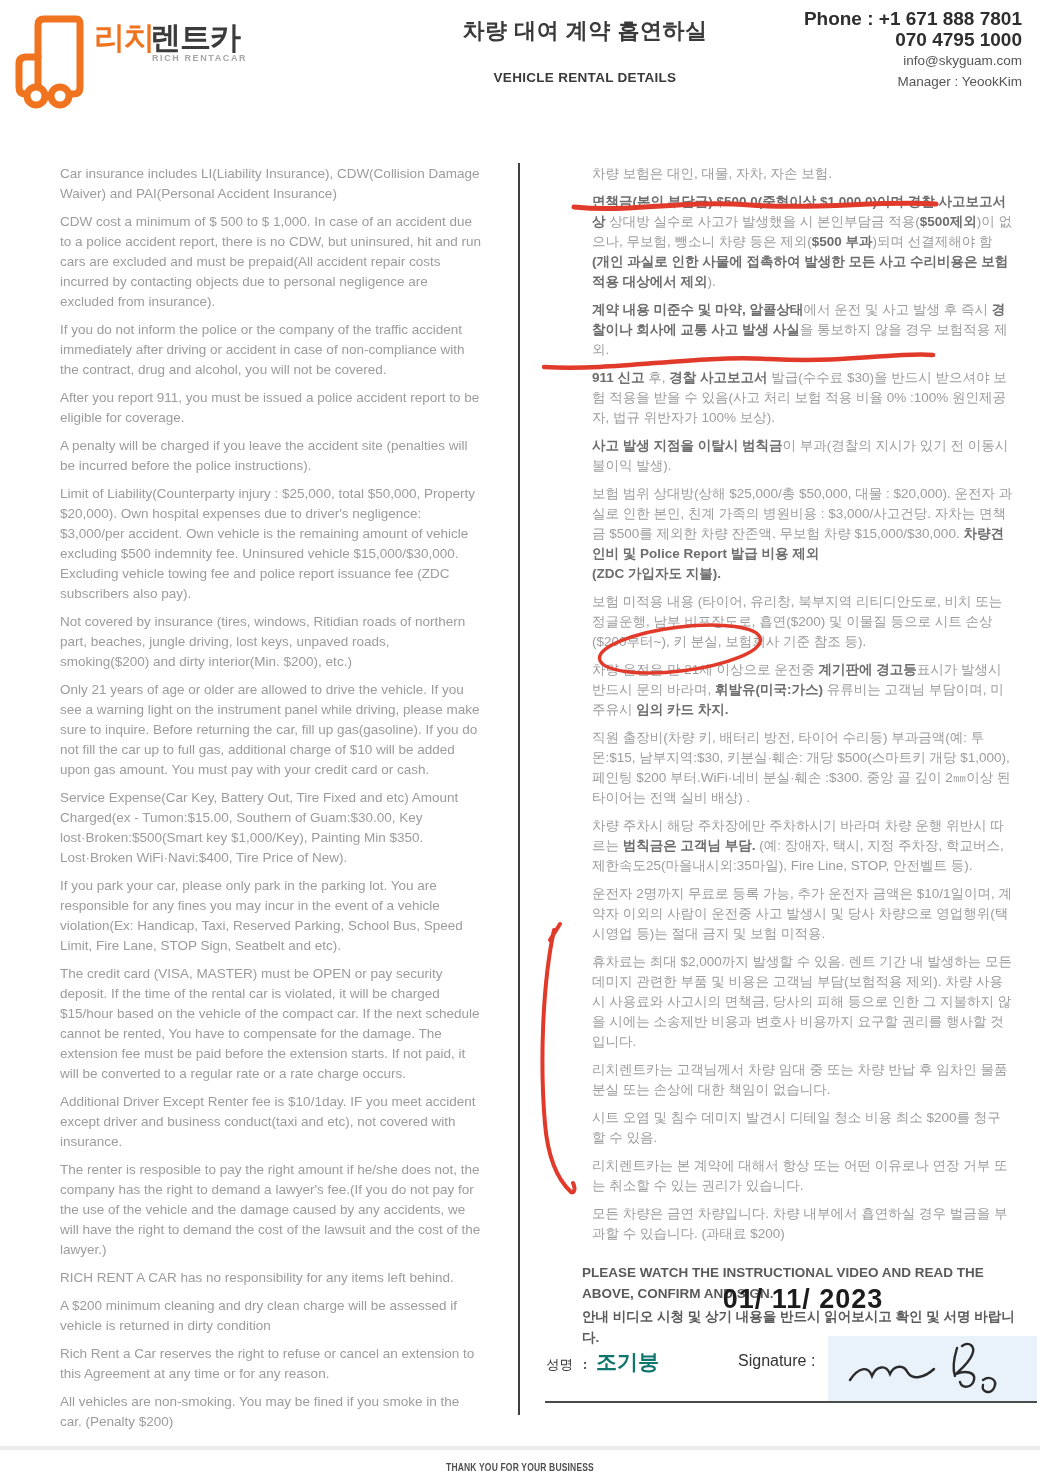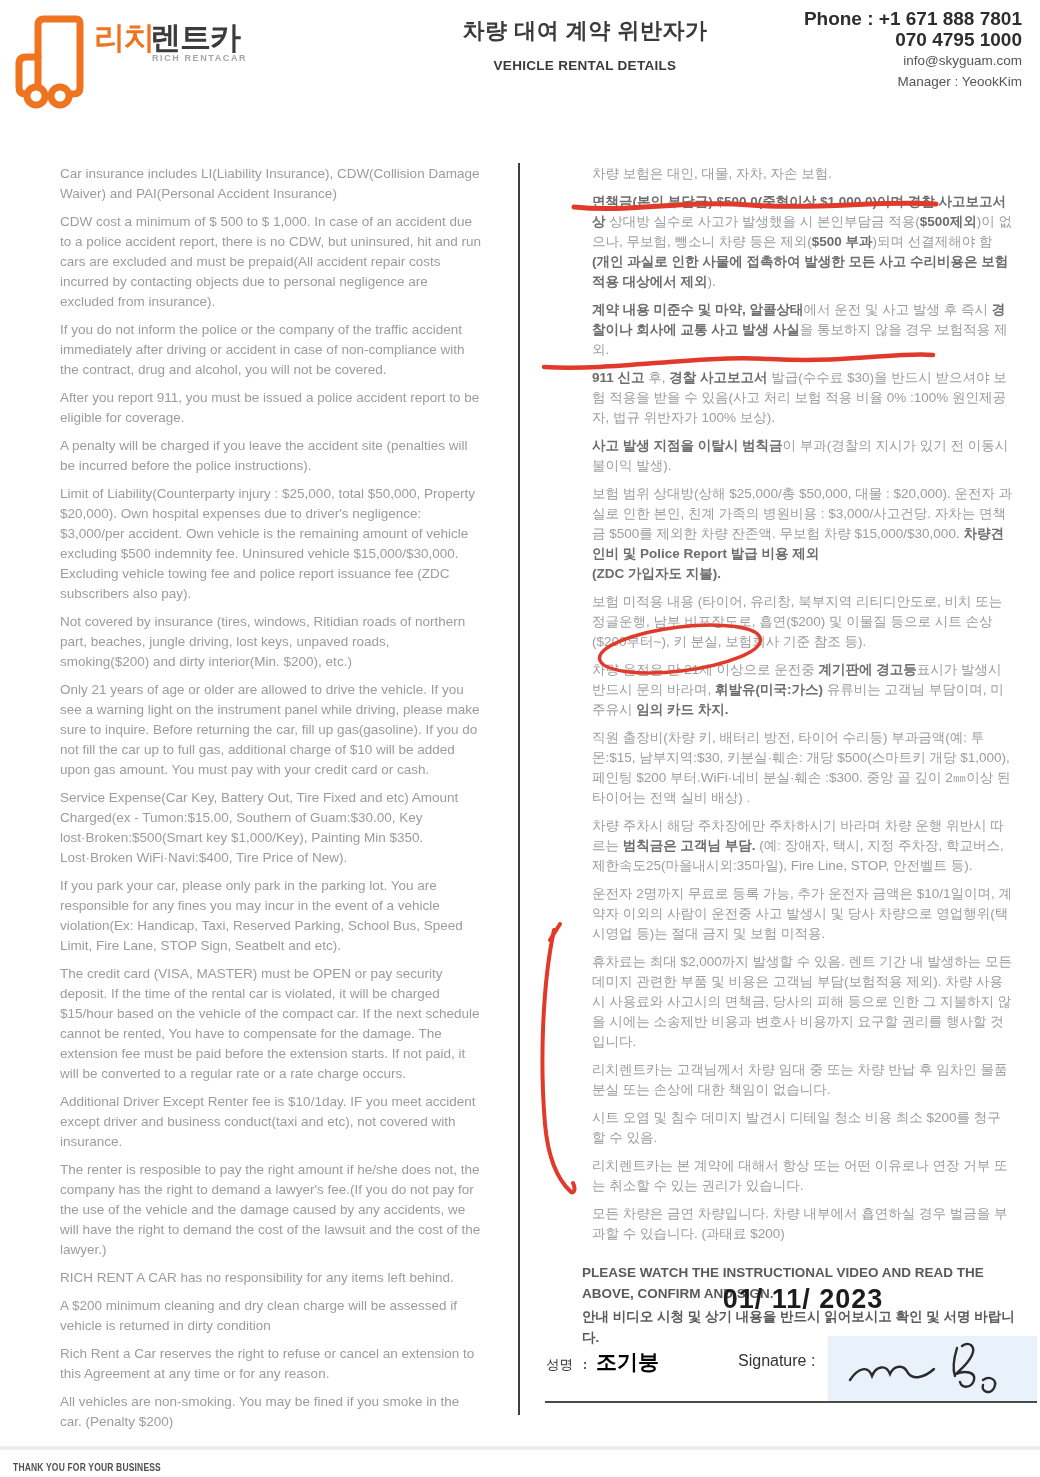--- a/index.html
+++ b/index.html
@@ -6,43 +6,43 @@
   .page{position:relative;width:1040px;height:1477px;background:#fff;overflow:hidden;
         font-family:"Liberation Sans","DejaVu Sans",sans-serif;}
   
   .logo{position:absolute;left:12px;top:13px;width:250px;height:100px;}
   .logo svg{position:absolute;left:2px;top:2px;}
   .logo .kr-orange{position:absolute;left:82px;top:4px;font-size:31px;font-weight:bold;color:#f0731f;letter-spacing:-1px;}
   .logo .kr-dark{position:absolute;left:138px;top:4px;font-size:31px;font-weight:bold;color:#3b3b3b;letter-spacing:-1px;}
   .logo .sub{position:absolute;left:140px;top:40px;font-size:9px;color:#a6a6a6;letter-spacing:1.6px;font-weight:bold;}
   .titles{position:absolute;left:330px;top:16px;width:510px;text-align:center;}
   .title-kr{font-size:22px;font-weight:bold;color:#3a3a3a;letter-spacing:0.5px;}
-  .title-en{margin-top:12px;font-size:13.5px;font-weight:bold;color:#3a3a3a;letter-spacing:0.3px;}
+  .title-en{margin-top:24px;font-size:13.5px;font-weight:bold;color:#3a3a3a;letter-spacing:0.3px;}
   .contact{position:absolute;right:18px;top:8px;text-align:right;line-height:21px;}
   .contact .c1,.contact .c2{font-size:19px;font-weight:bold;color:#2e2e2e;}
   .contact .c3,.contact .c4{font-size:13.5px;color:#555;}
   
   .divider{position:absolute;left:518px;top:163px;width:2px;height:1252px;background:#3f3f3f;}
   .col-left{position:absolute;left:50px;top:156px;width:442px;color:#9c9c9c;}
   .col-right{position:absolute;left:582px;top:156px;width:442px;color:#9c9c9c;}
   .para{font-size:13.5px;line-height:20px;margin:8px 10px;}
   .para .b{font-weight:bold;color:#6d6d6d;}
   .notice{margin-top:18px;font-size:13.5px;line-height:21px;font-weight:bold;color:#5a5a5a;}
   .notice .kr{margin-top:2px;}
   
   .date{position:absolute;left:582px;top:1284px;width:442px;text-align:center;
         font-size:27px;font-weight:bold;color:#1c1c1c;letter-spacing:1px;}
   .sig-name-label{position:absolute;left:546px;top:1356px;font-size:13.5px;color:#333;font-family:Liberation Mono, monospace;}
-  .sig-name-value{position:absolute;left:596px;top:1348px;font-size:21px;font-weight:bold;color:#000000;}
+  .sig-name-value{position:absolute;left:596px;top:1348px;font-size:21px;font-weight:bold;color:#0f766e;}
   .sig-label{position:absolute;left:738px;top:1352px;font-size:16px;color:#333;}
   .sig-box{position:absolute;left:828px;top:1336px;width:209px;height:65px;background:#e9f1fb;}
   .sig-line{position:absolute;left:545px;top:1401px;width:492px;height:2px;background:#4a4a4a;}
   
   .footer-band{position:absolute;left:0;top:1446px;width:1040px;height:4px;background:#ececec;}
-  .footer-text{position:absolute;left:0;top:1462px;width:1040px;text-align:left;
+  .footer-text{position:absolute;left:0;top:1462px;width:1040px;text-align:center;
                font-size:10px;color:#4f4f4f;letter-spacing:0.2px;}
   .footer-text span{display:inline-block;transform:scaleX(0.85);font-weight:bold;}
   
   .annot{position:absolute;pointer-events:none;}
 </style>
 </head>
 <body>
 
 <div class="page">
 
@@ -55,21 +55,21 @@
         <circle cx="46" cy="81" r="9" fill="#fff"></circle>
       </g>
       <circle cx="34" cy="81" r="4" fill="#f0731f"></circle>
     </svg>
     <span class="kr-orange">리치</span>
     <span class="kr-dark">렌트카</span>
     <span class="sub">RICH RENTACAR</span>
   </div>
 
   <div class="titles">
-    <div class="title-kr">차량 대여 계약 위반자가</div>
+    <div class="title-kr">차량 대여 계약 흡연하실</div>
     <div class="title-en">VEHICLE RENTAL DETAILS</div>
   </div>
 
   <div class="contact">
     <div class="c1">Phone : +1 671 888 7801</div>
     <div class="c2">070 4795 1000</div>
     <div class="c3">info@skyguam.com</div>
     <div class="c4">Manager : YeookKim</div>
   </div>
 

